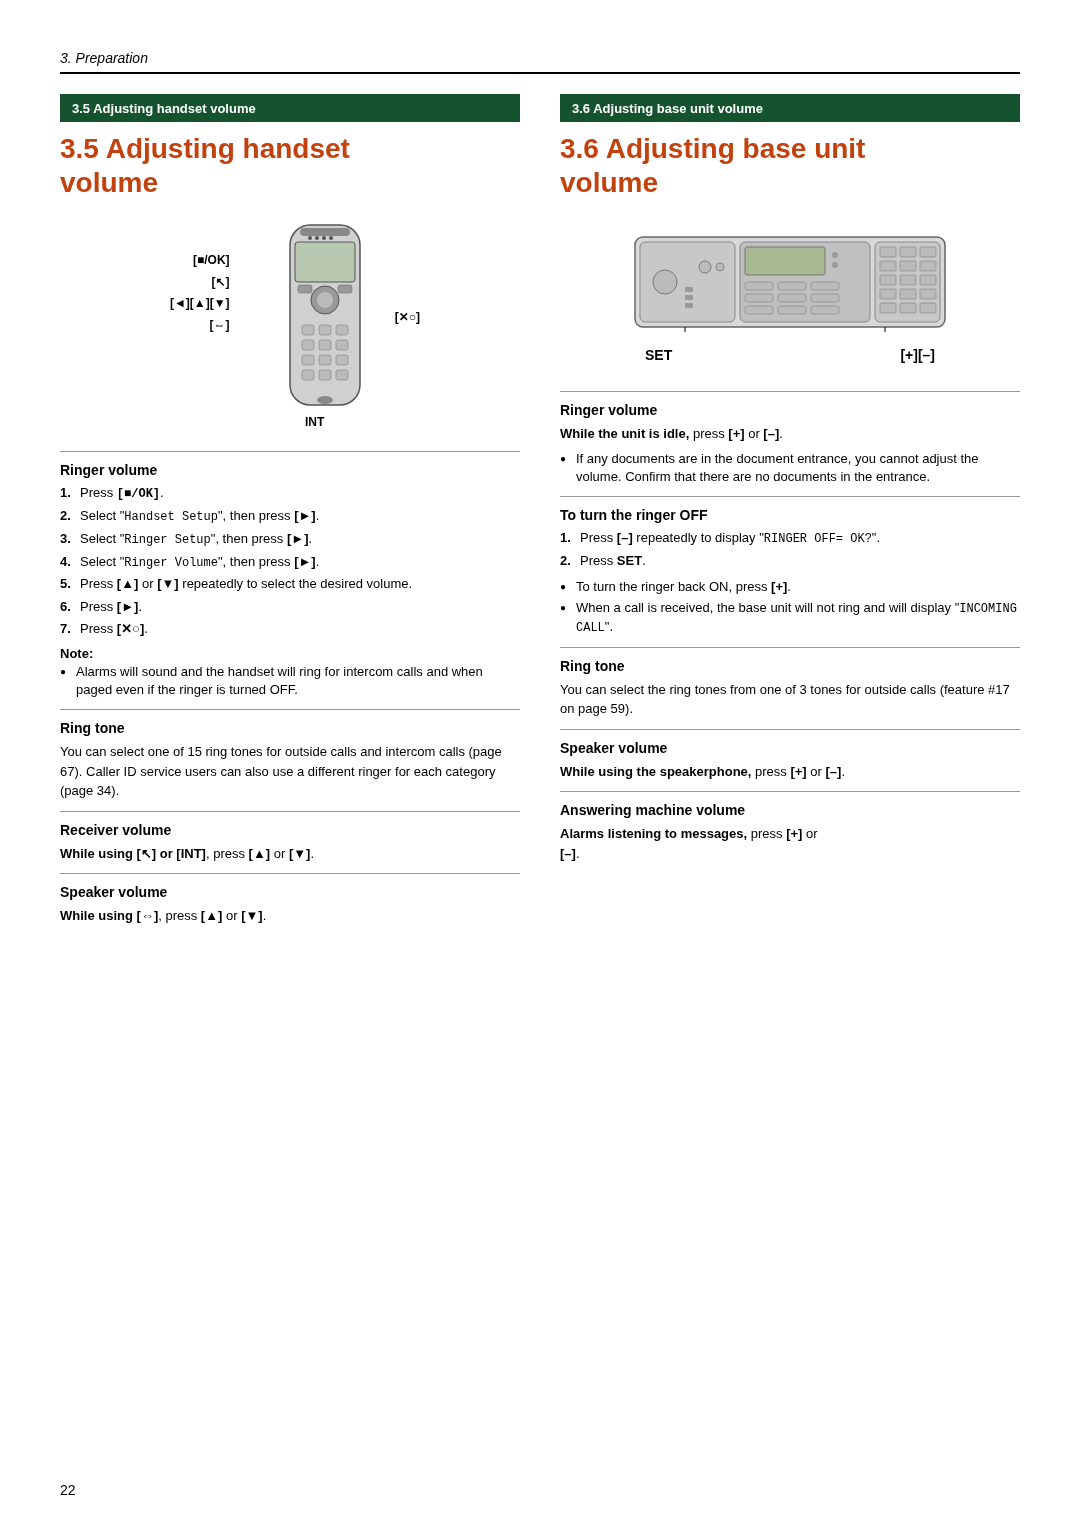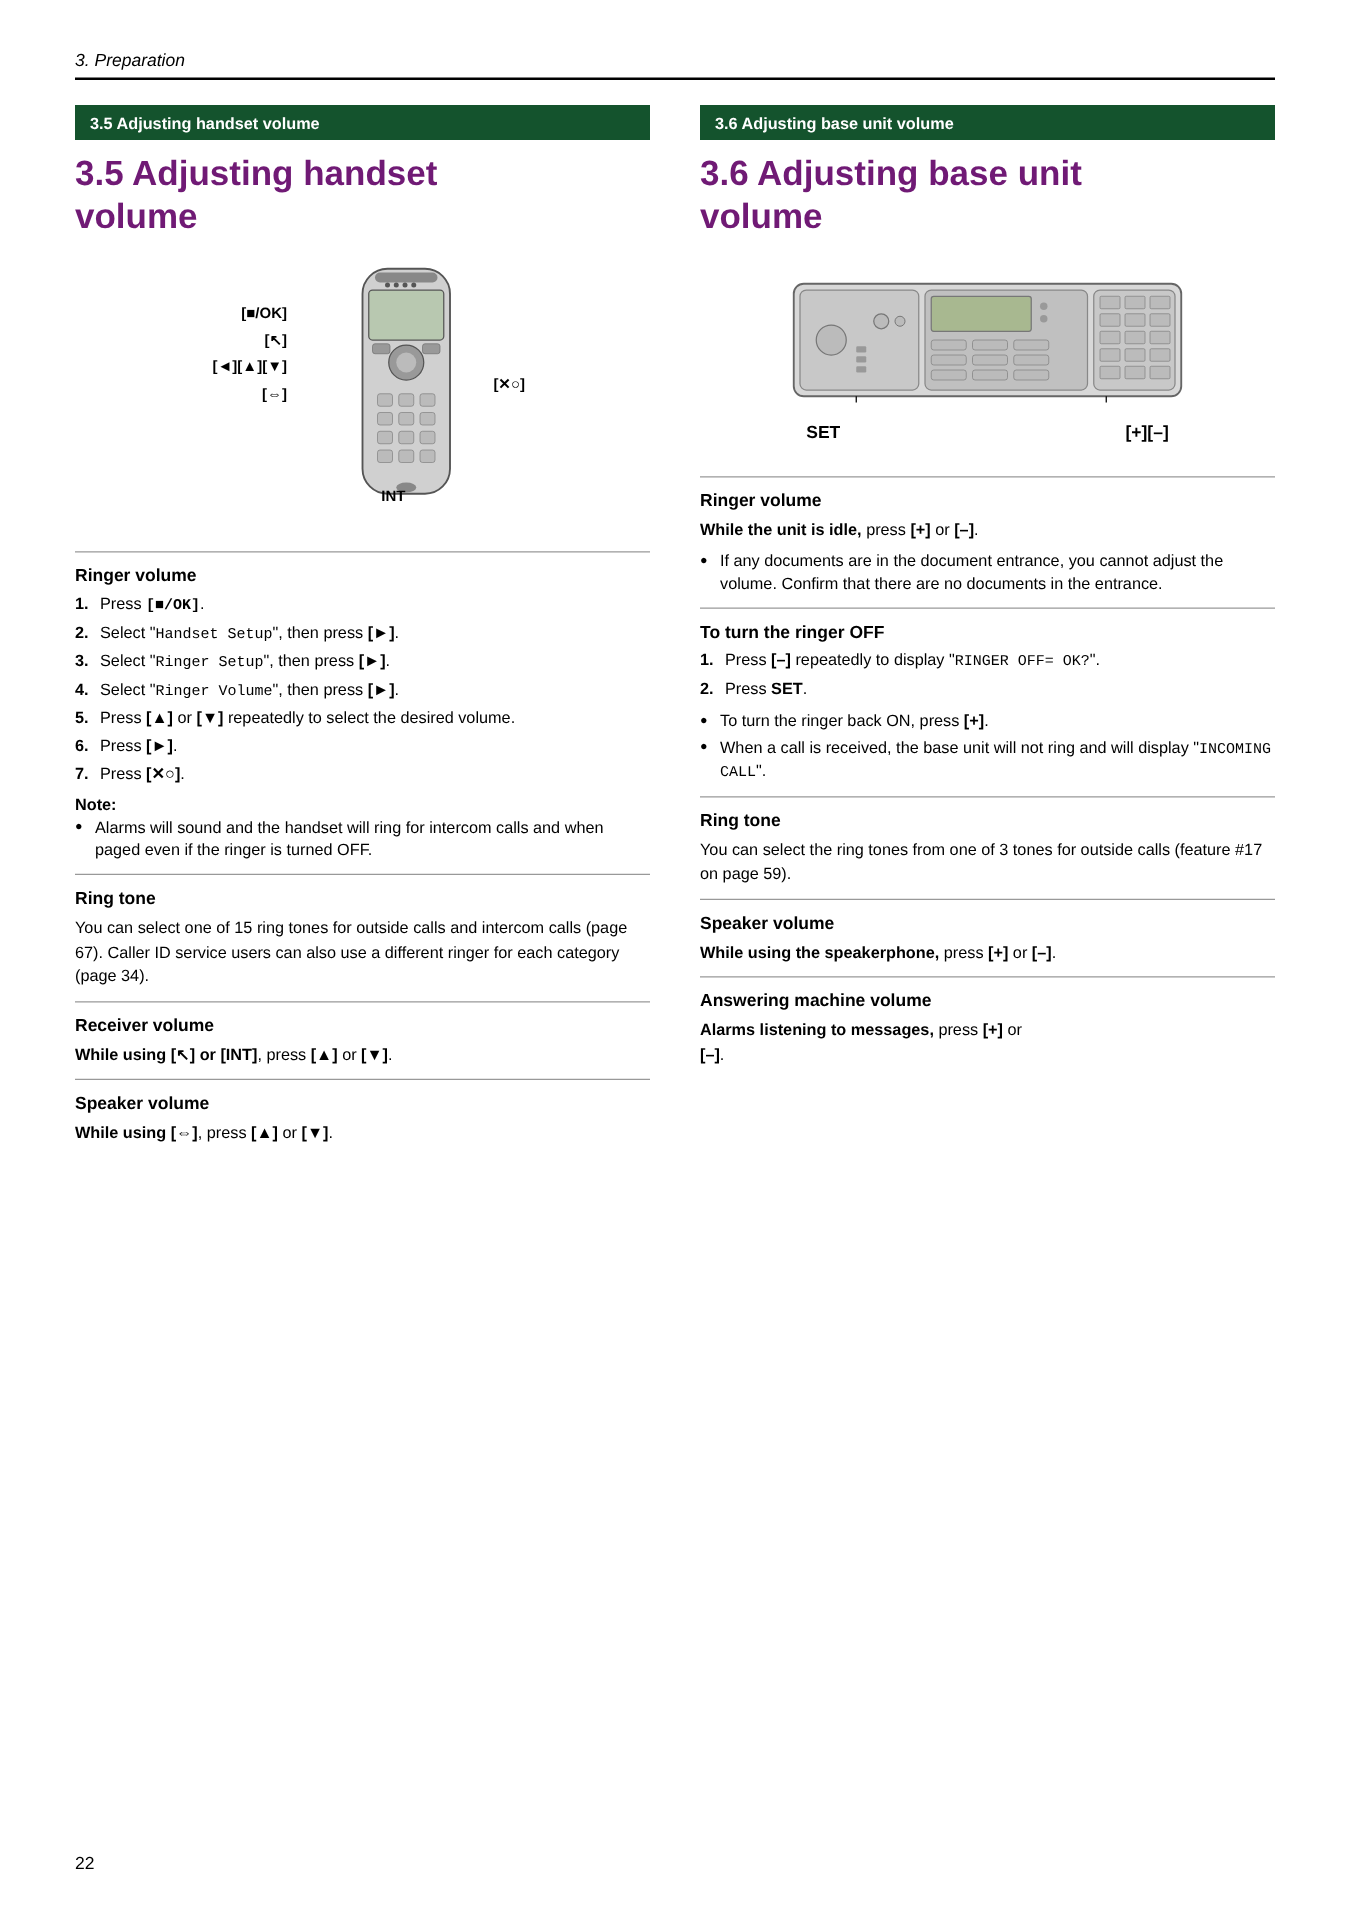--- a/index.html
+++ b/index.html
@@ -19,20 +19,21 @@
       padding: 40px 60px 60px 60px;
       position: relative;
     }
 
     
     .top-label {
       font-style: italic;
       font-size: 14px;
       margin-bottom: 6px;
       color: #000;
+      margin-top: 10px;
     }
 
     .top-divider {
       border: none;
       border-top: 2px solid #000;
       margin-bottom: 20px;
     }
 
     
     .two-col {
@@ -52,21 +53,21 @@
     .section-header {
       background: #14532d;
       color: #fff;
       padding: 6px 12px;
       margin-bottom: 10px;
     }
 
     .section-title {
       font-size: 28px;
       font-weight: bold;
-      color: #701a75;
+      color: #c2410c;
       line-height: 1.2;
       margin-bottom: 16px;
     }
 
     
     .diagram-area {
       display: flex;
       justify-content: center;
       align-items: center;
       margin-bottom: 16px;
@@ -234,21 +235,21 @@
             <ellipse cx="65" cy="180" rx="8" ry="4" fill="#888"></ellipse>
 
             <rect x="38" y="65" width="14" height="8" rx="2" fill="#999" stroke="#666" stroke-width="0.5"></rect>
             <rect x="78" y="65" width="14" height="8" rx="2" fill="#999" stroke="#666" stroke-width="0.5"></rect>
           </svg>
 
           <div style="position:absolute; right:0; top:90px; font-size:12px;">
             <span class="bold">[✕○]</span>
           </div>
 
-          <div style="position:absolute; bottom:16px; left:145px; font-size:12px; font-weight:bold;">INT</div>
+          <div style="position:absolute; bottom:1px; left:145px; font-size:12px; font-weight:bold;">INT</div>
         </div>
       </div>
 
       <hr class="section-divider">
 
       <div class="sub-heading sub-heading-first">Ringer volume</div>
 
       <ol class="num-list">
         <li>
           <span class="num">1.</span>

